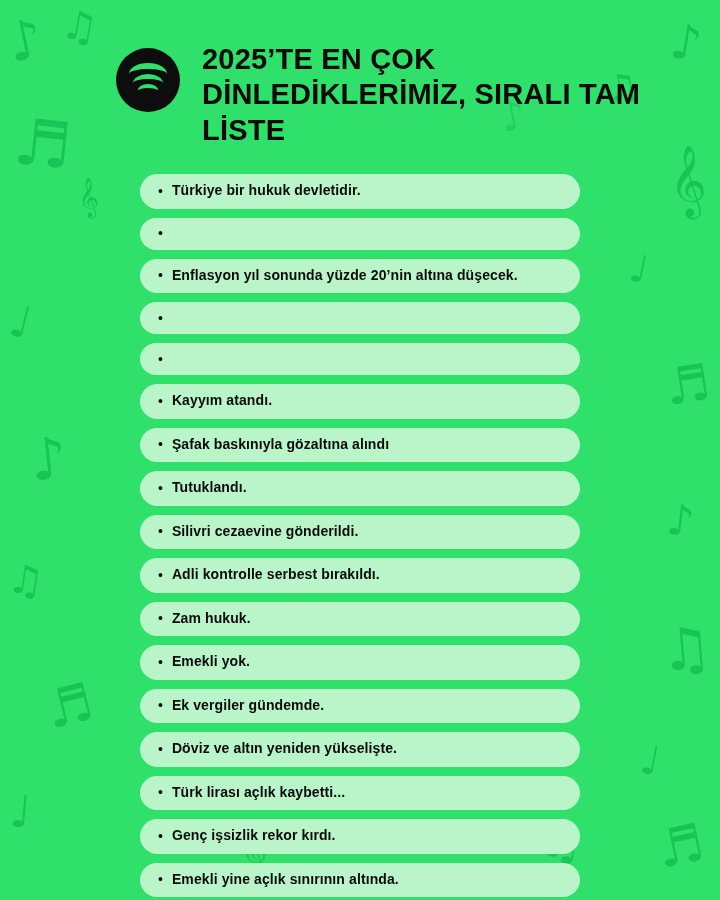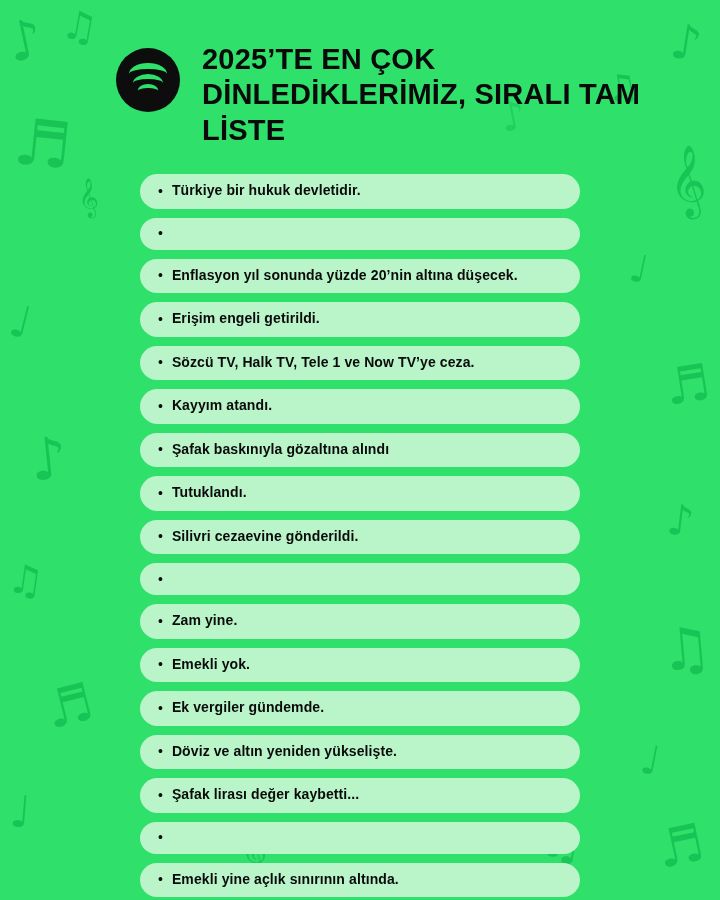--- a/index.html
+++ b/index.html
@@ -178,67 +178,67 @@
       </li>
       <li class="list-item">
         <span class="bullet">•</span>
       </li>
       <li class="list-item">
         <span class="bullet">•</span>
         <span class="item-text">Enflasyon yıl sonunda yüzde 20’nin altına düşecek.</span>
       </li>
       <li class="list-item">
         <span class="bullet">•</span>
-        <span class="item-text">Erişim engeli getirildi.</span>
-      </li>
-      <li class="list-item">
-        <span class="bullet">•</span>
-        <span class="item-text">Sözcü TV, Halk TV, Tele 1 ve Now TV’ye ceza.</span>
+      </li>
+      <li class="list-item">
+        <span class="bullet">•</span>
       </li>
       <li class="list-item">
         <span class="bullet">•</span>
         <span class="item-text">Kayyım atandı.</span>
       </li>
       <li class="list-item">
         <span class="bullet">•</span>
         <span class="item-text">Şafak baskınıyla gözaltına alındı</span>
       </li>
       <li class="list-item">
         <span class="bullet">•</span>
         <span class="item-text">Tutuklandı.</span>
       </li>
       <li class="list-item">
         <span class="bullet">•</span>
         <span class="item-text">Silivri cezaevine gönderildi.</span>
       </li>
       <li class="list-item">
         <span class="bullet">•</span>
-      </li>
-      <li class="list-item">
-        <span class="bullet">•</span>
-        <span class="item-text">Zam yine.</span>
+        <span class="item-text">Adli kontrolle serbest bırakıldı.</span>
+      </li>
+      <li class="list-item">
+        <span class="bullet">•</span>
+        <span class="item-text">Zam hukuk.</span>
       </li>
       <li class="list-item">
         <span class="bullet">•</span>
         <span class="item-text">Emekli yok.</span>
       </li>
       <li class="list-item">
         <span class="bullet">•</span>
         <span class="item-text">Ek vergiler gündemde.</span>
       </li>
       <li class="list-item">
         <span class="bullet">•</span>
         <span class="item-text">Döviz ve altın yeniden yükselişte.</span>
       </li>
       <li class="list-item">
         <span class="bullet">•</span>
-        <span class="item-text">Şafak lirası değer kaybetti...</span>
-      </li>
-      <li class="list-item">
-        <span class="bullet">•</span>
+        <span class="item-text">Türk lirası açlık kaybetti...</span>
+      </li>
+      <li class="list-item">
+        <span class="bullet">•</span>
+        <span class="item-text">Genç işsizlik rekor kırdı.</span>
       </li>
       <li class="list-item">
         <span class="bullet">•</span>
         <span class="item-text">Emekli yine açlık sınırının altında.</span>
       </li>
 
     </ul>
 
   </div>
 </div>

